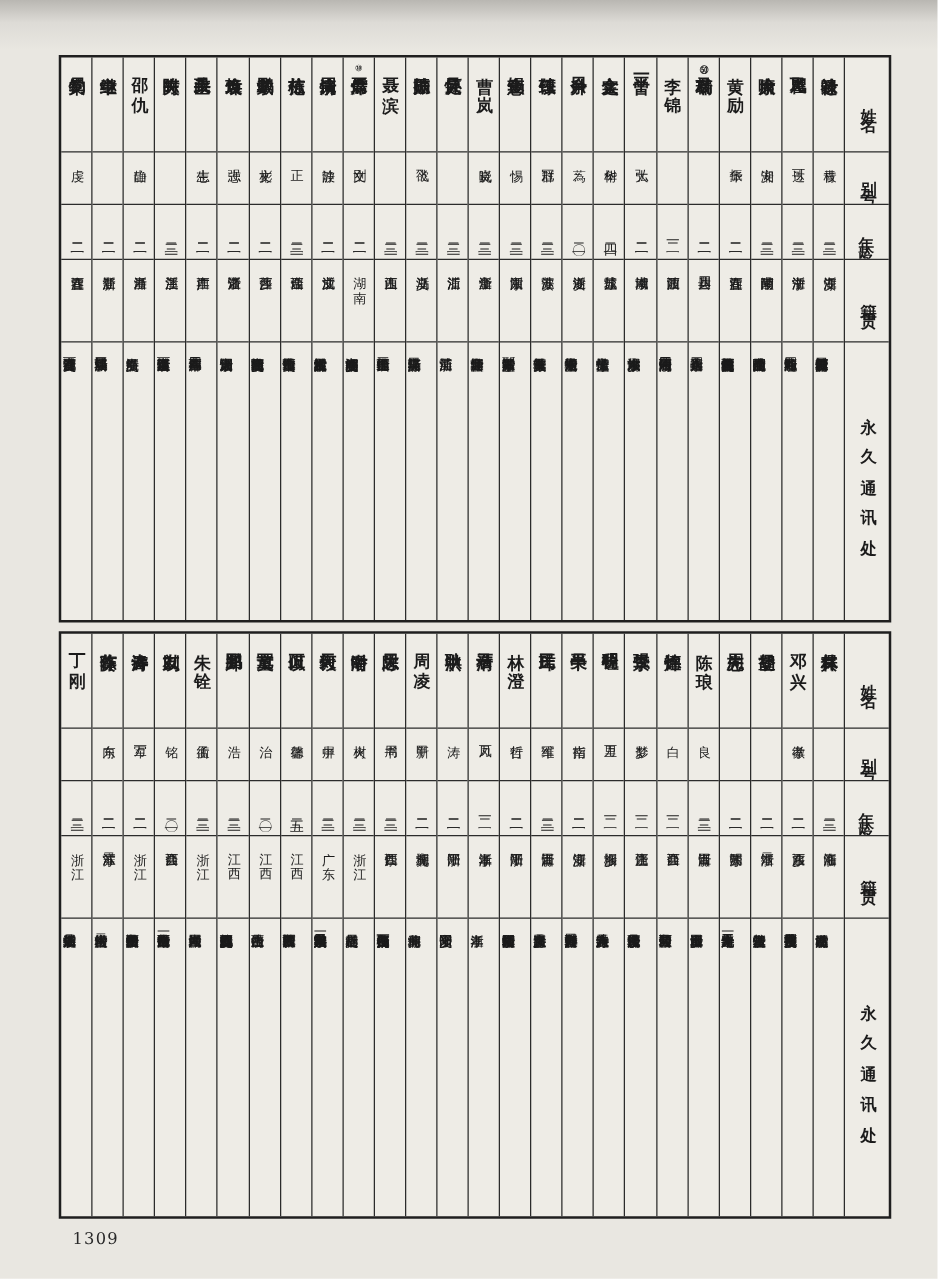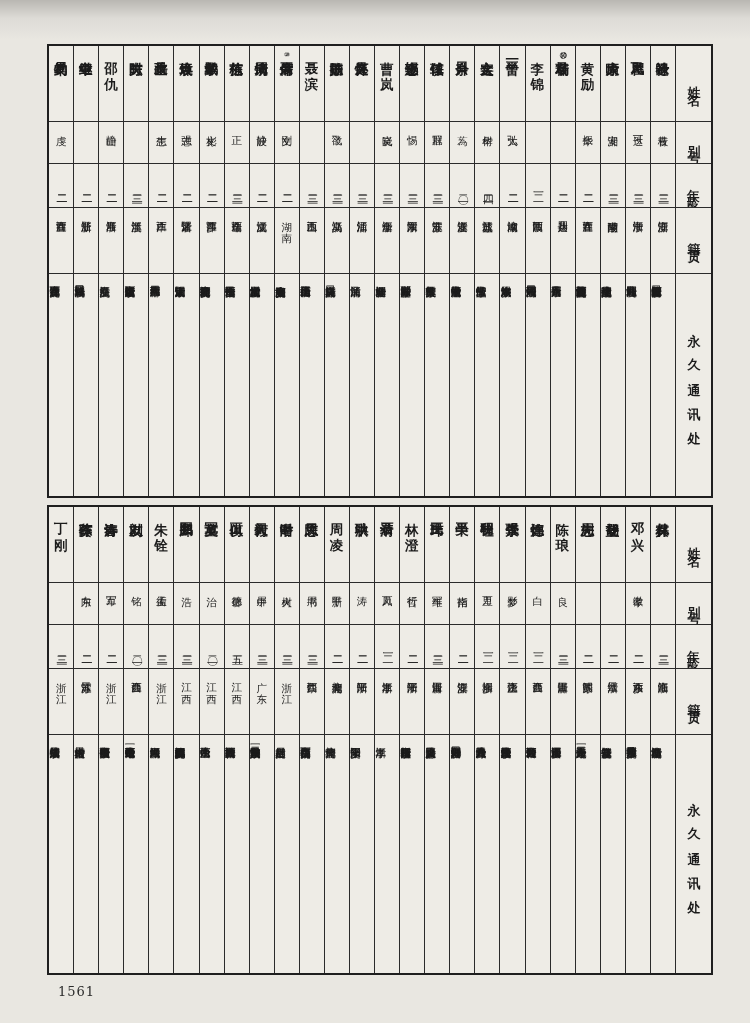--- a/index.html
+++ b/index.html
@@ -997,13 +997,13 @@
           <span class="vt spread2">浙江</span>
         </div>
     <div class="cell c-addr">
           <span class="vt">浙江省仙居县朱溪镇梅妖</span>
         </div>
   </div>
 </div>
 
 </div>
 
-<div class="pagenum">1561</div>
+<div class="pagenum">1309</div>
 
 </body></html>

